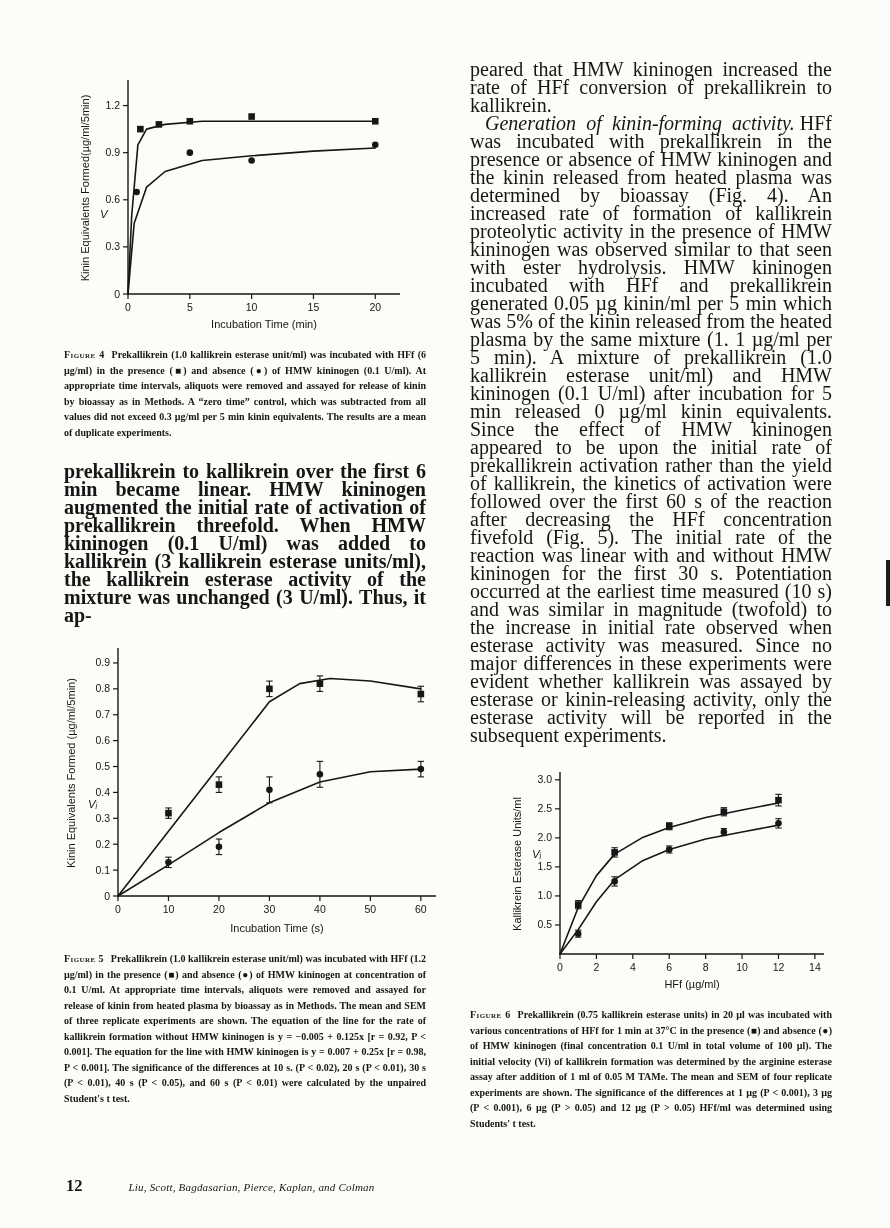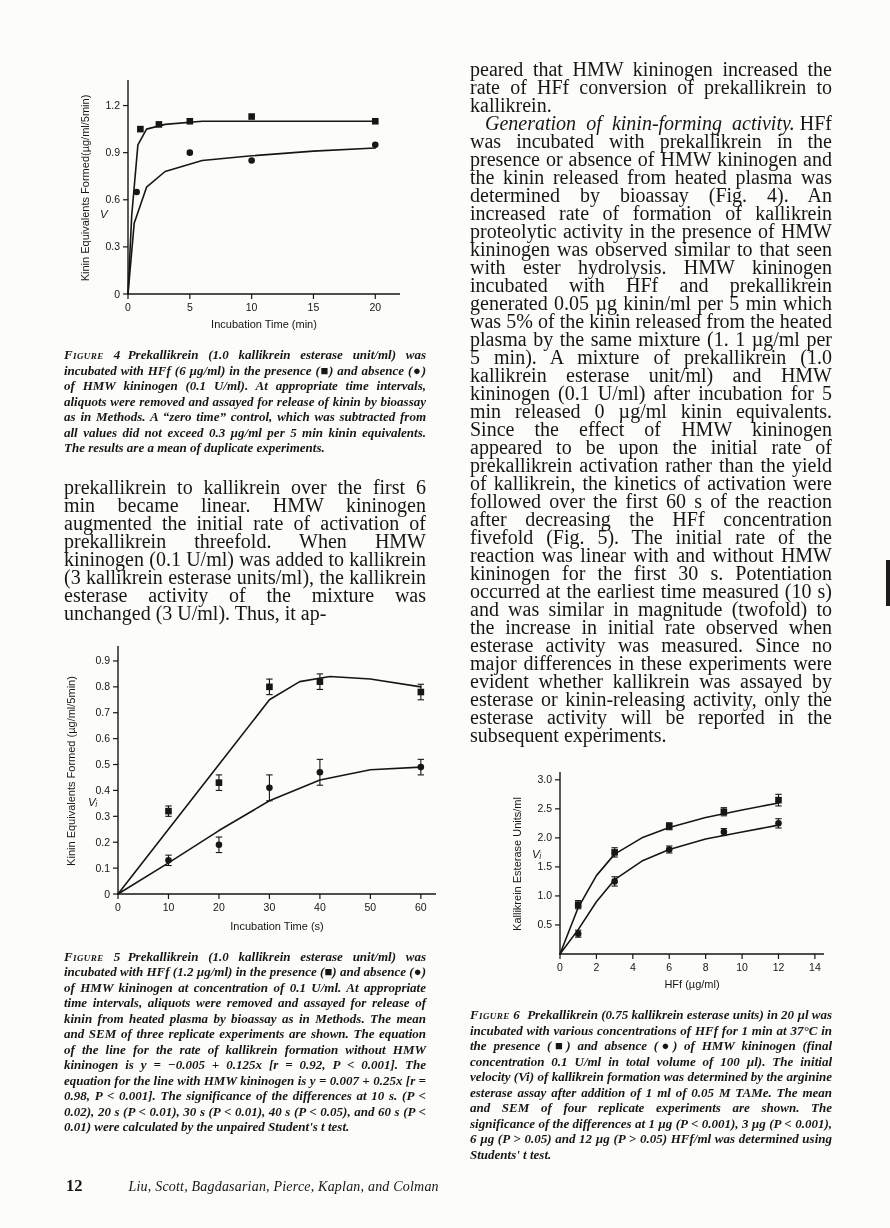--- a/index.html
+++ b/index.html
@@ -8,34 +8,34 @@
     width: 890px; height: 1228px; position: relative; margin: 0 auto;
     background: #fcfcf9; color: #161616; overflow: hidden;
     font-family: "Liberation Serif", serif;
   }
   .columns { position: absolute; left: 64px; top: 60px; display: flex; gap: 44px; }
   .col { width: 362px; }
   p { margin: 0; }
   .body-text { font-size: 20px; line-height: 18px; text-align: justify; }
   .indent { text-indent: 15px; }
   .lead { font-style: italic; margin-right: 5px; margin-top: 8px; }
-  .caption { font-size: 13px; line-height: 15.5px; font-weight: bold; text-align: justify; margin-top: 9px; font-style: italic; }
+  .caption { font-size: 10px; line-height: 15.5px; font-weight: bold; text-align: justify; margin-top: 9px; }
   .cap-label { font-variant: small-caps; letter-spacing: .4px; margin-right: 7px; }
   figure { margin: 0; }
   .fig4 { margin-top: 8px; margin-left: 12px; }
   .fig5 { margin-top: 14px; margin-left: -2px; }
   .fig6 { margin-top: 18px; margin-left: 38px; }
-  .left-para { margin-top: 22px; }
+  .left-para { margin-top: 22px; font-weight: bold; }
   svg text { font-family: "Liberation Sans", sans-serif; }
   .tick { font-size: 10.5px; fill: #161616; }
   .axis-label { font-size: 11px; fill: #161616; }
   .y-letter { font-size: 11.5px; font-style: italic; fill: #161616; }
   .footer { position: absolute; left: 66px; top: 1176px; width: 766px; display: flex; align-items: baseline; }
   .page-num { font-size: 16.5px; font-weight: bold; }
-  .authors { font-style: italic; font-size: 14px; margin-left: 46px; letter-spacing: .2px; }
+  .authors { font-style: italic; font-size: 11px; margin-left: 46px; letter-spacing: .2px; }
   .edge-mark { position: absolute; right: 0; top: 560px; width: 4px; height: 46px; background: #1c1c1c; }
 </style>
 </head>
 <body>
 
 <div class="page">
   <div class="columns">
 
     <div class="col">
       <figure class="fig4">

